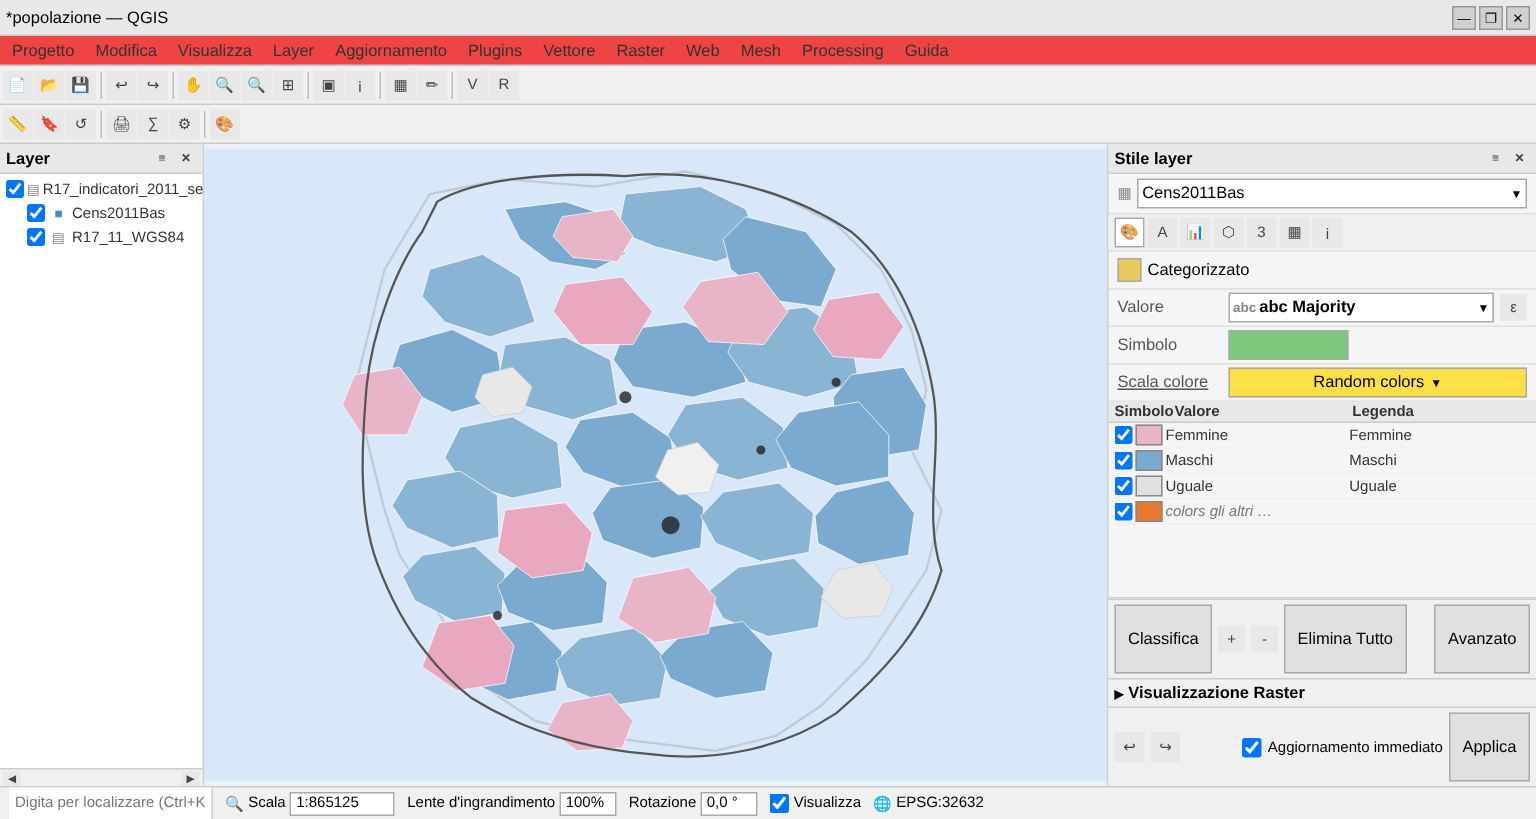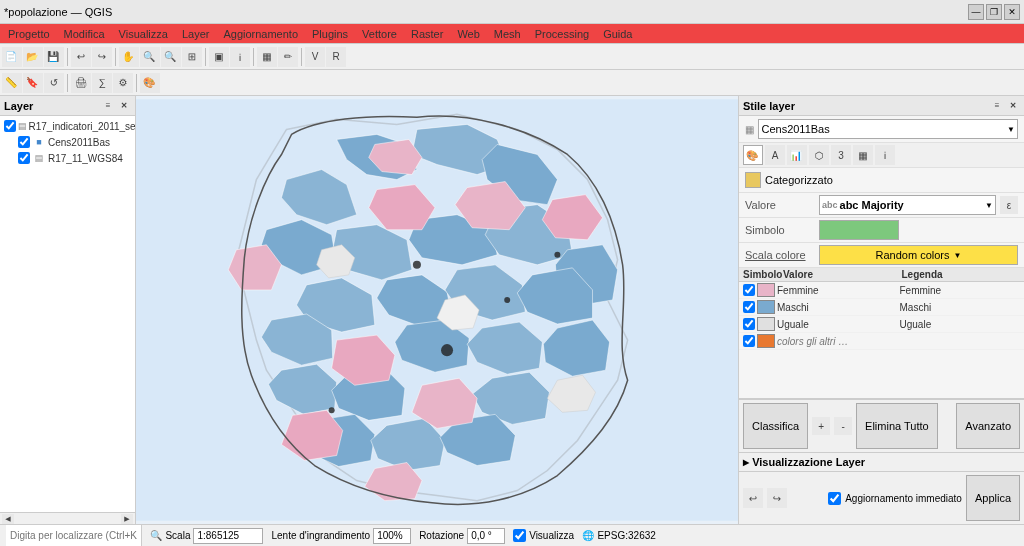--- a/index.html
+++ b/index.html
@@ -583,21 +583,21 @@
       <button class="footer-btn">Classifica</button>
       <div class="tb-btn" style="width:18px;height:18px;">+</div>
       <div class="tb-btn" style="width:18px;height:18px;">-</div>
       <button class="footer-btn">Elimina Tutto</button>
       <button class="footer-btn" style="margin-left:auto;">Avanzato</button>
     </div>
 
     <div id="vis-layer">
       <div class="vis-header">
         <span class="vis-arrow">▶</span>
-        <span>Visualizzazione Layer</span>
+        <span>Visualizzazione Raster</span>
       </div>
     </div>
 
     <div style="display:flex;align-items:center;padding:3px 4px;gap:4px;border-top:1px solid #ccc;background:#f0f0f0;">
       <div class="tb-btn">↩</div>
       <div class="tb-btn">↪</div>
       <div style="flex:1;"></div>
       <input type="checkbox" checked="" style="">
       <span style="font-size:10px;">Aggiornamento immediato</span>
       <button class="footer-btn">Applica</button>

